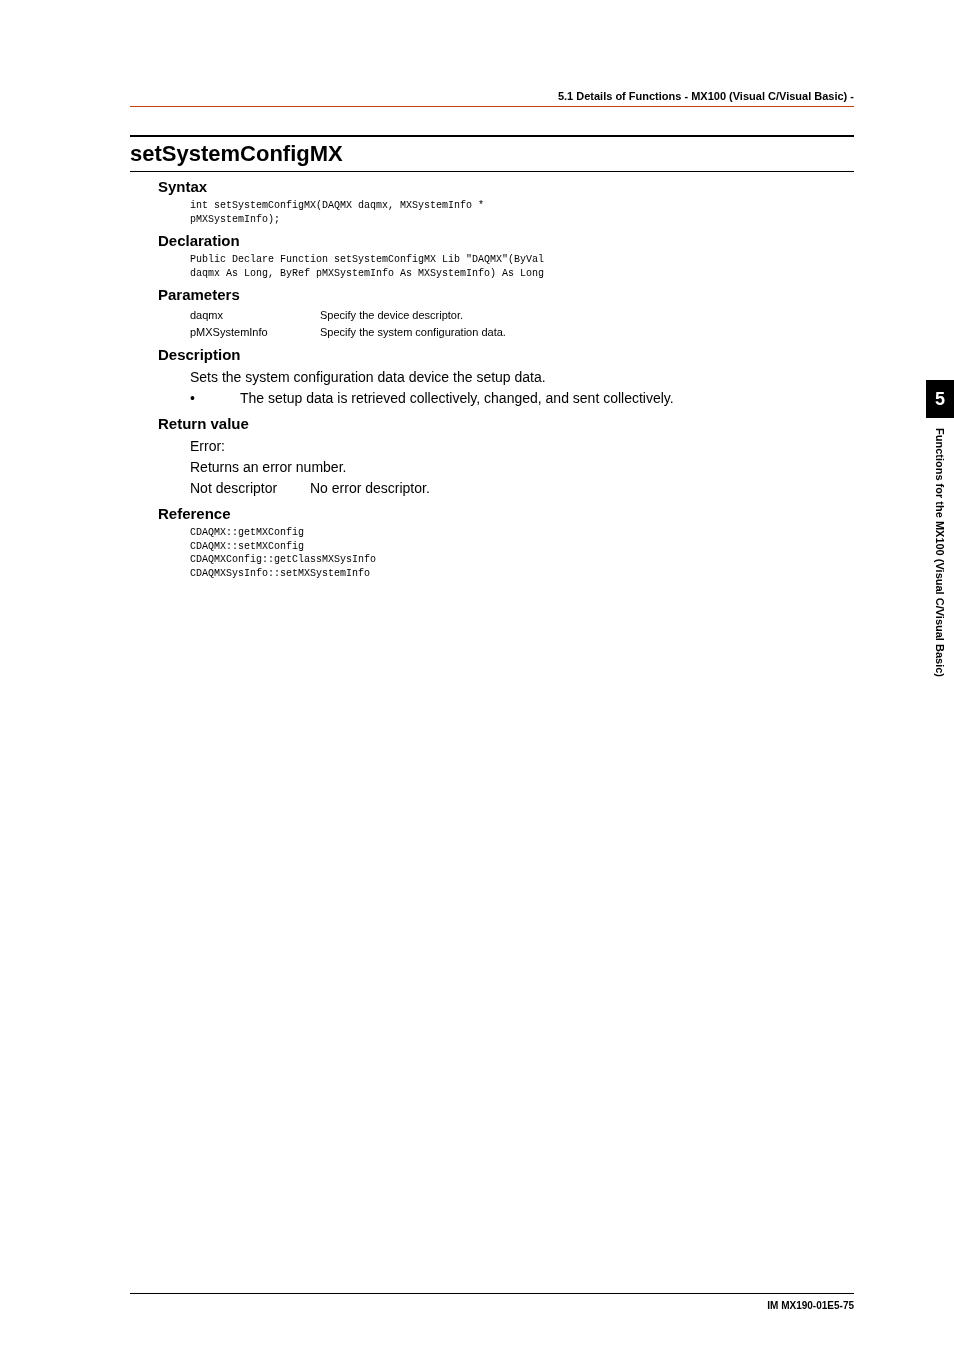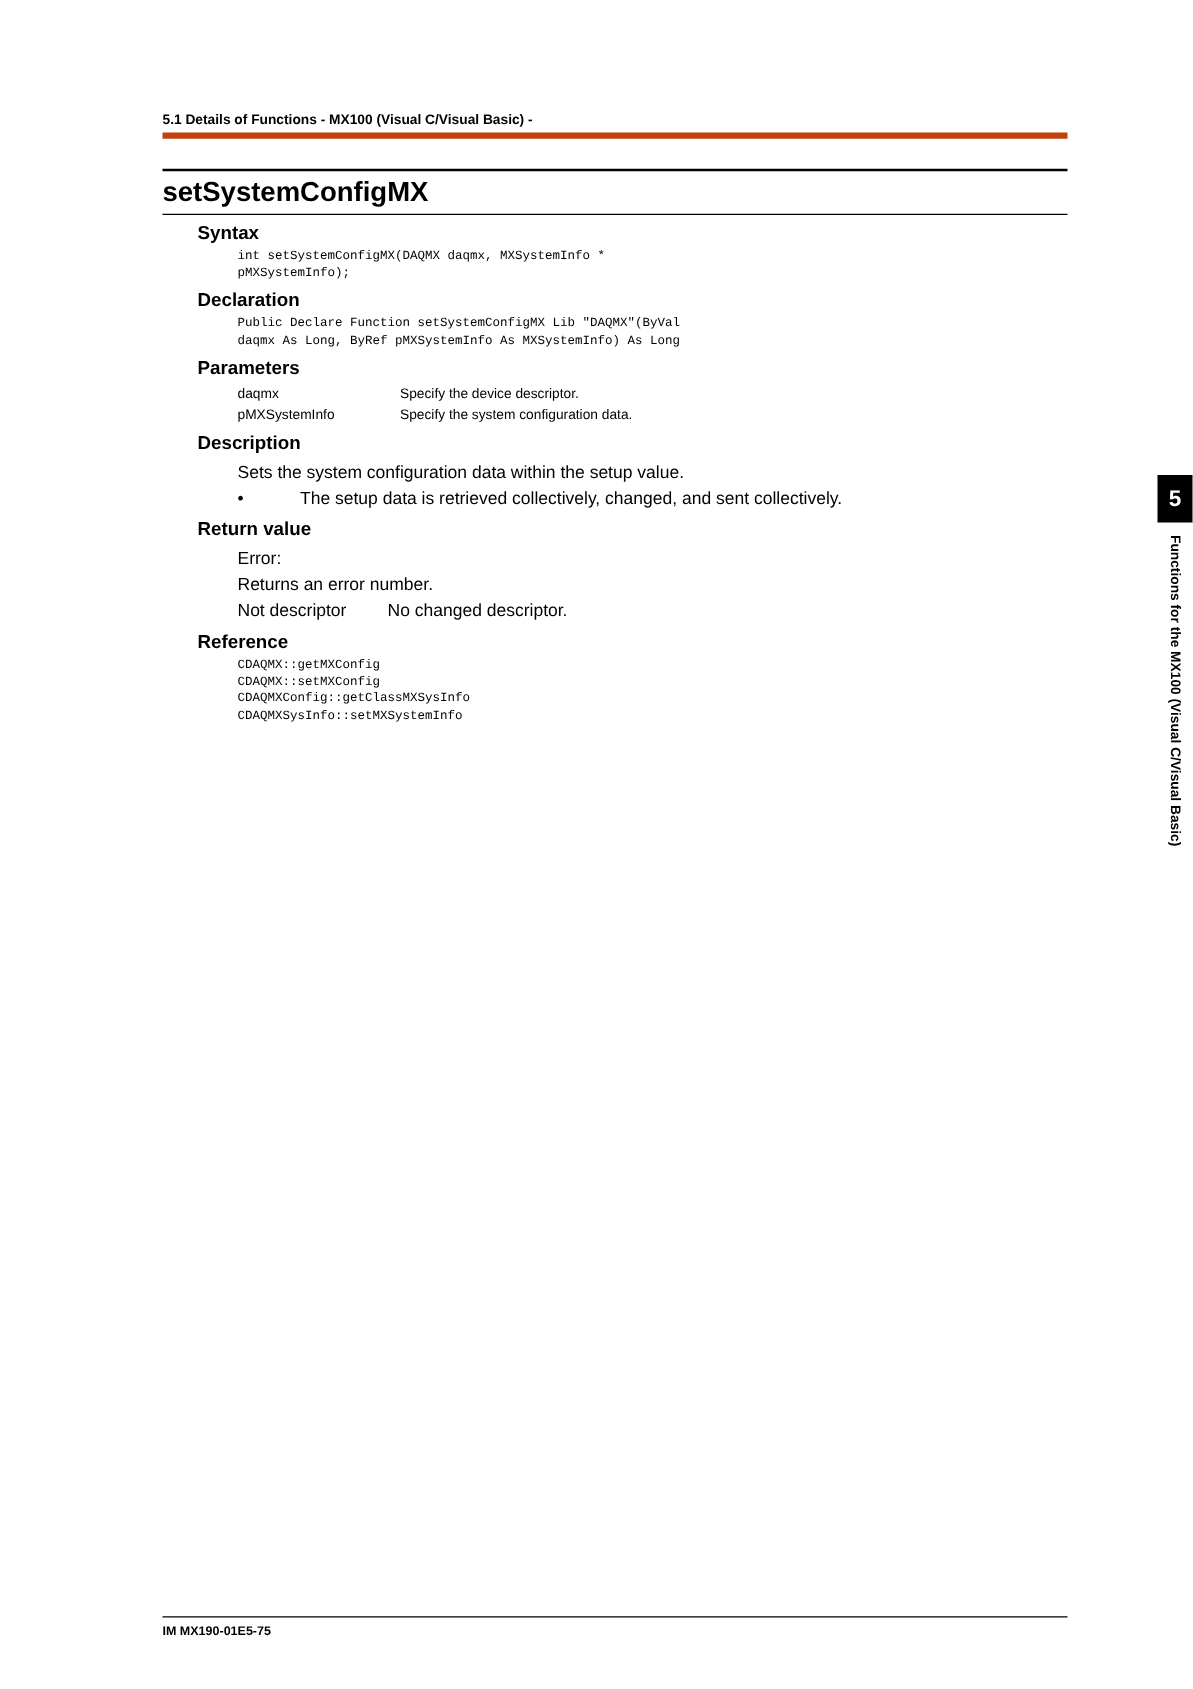--- a/index.html
+++ b/index.html
@@ -11,21 +11,22 @@
     background: #fff;
     color: #000;
   }
   .header-line {
     position: absolute;
     top: 90px;
     left: 130px;
     right: 100px;
     font-size: 11px;
     font-weight: bold;
-    border-bottom: 5px solid #c2410c;
+    text-align: right;
+    border-bottom: 1px solid #c2410c;
     padding-bottom: 4px;
   }
   .content {
     position: absolute;
     top: 135px;
     left: 130px;
     right: 100px;
   }
   .top-rule {
     border-top: 2px solid #000;
@@ -132,21 +133,21 @@
   .footer {
     position: absolute;
     bottom: 40px;
     left: 130px;
     right: 100px;
     border-top: 1px solid #000;
     padding-top: 6px;
     font-size: 10px;
     font-weight: bold;
     display: flex;
-    justify-content: flex-start;
+    justify-content: flex-end;
   }
 </style>
 </head>
 <body>
 
 <div class="header-line">5.1  Details of Functions - MX100 (Visual C/Visual  Basic) -</div>
 
 <div class="content">
   <div class="top-rule"></div>
   <h1 class="func-title">setSystemConfigMX</h1>
@@ -164,32 +165,32 @@
   <div class="param-row">
     <div class="param-name">daqmx</div>
     <div class="param-desc">Specify the device descriptor.</div>
   </div>
   <div class="param-row">
     <div class="param-name">pMXSystemInfo</div>
     <div class="param-desc">Specify the system configuration data.</div>
   </div>
 
   <h2 class="section">Description</h2>
-  <div class="body-text">Sets the system configuration data within the setup value.</div>
+  <div class="body-text">Sets the system configuration data device the setup data.</div>
   <div class="bullet-row">
     <div class="bullet">•</div>
     <div class="bullet-text">The setup data is retrieved collectively, changed, and sent collectively.</div>
   </div>
 
   <h2 class="section">Return value</h2>
   <div class="body-text">Error:</div>
   <div class="body-text">Returns an error number.</div>
   <div class="error-row">
     <div class="error-name">Not descriptor</div>
-    <div class="error-desc">No changed descriptor.</div>
+    <div class="error-desc">No error descriptor.</div>
   </div>
 
   <h2 class="section">Reference</h2>
   <div class="code">CDAQMX::getMXConfig
 CDAQMX::setMXConfig
 CDAQMXConfig::getClassMXSysInfo
 CDAQMXSysInfo::setMXSystemInfo</div>
 </div>
 
 <div class="side-tab">5</div>

